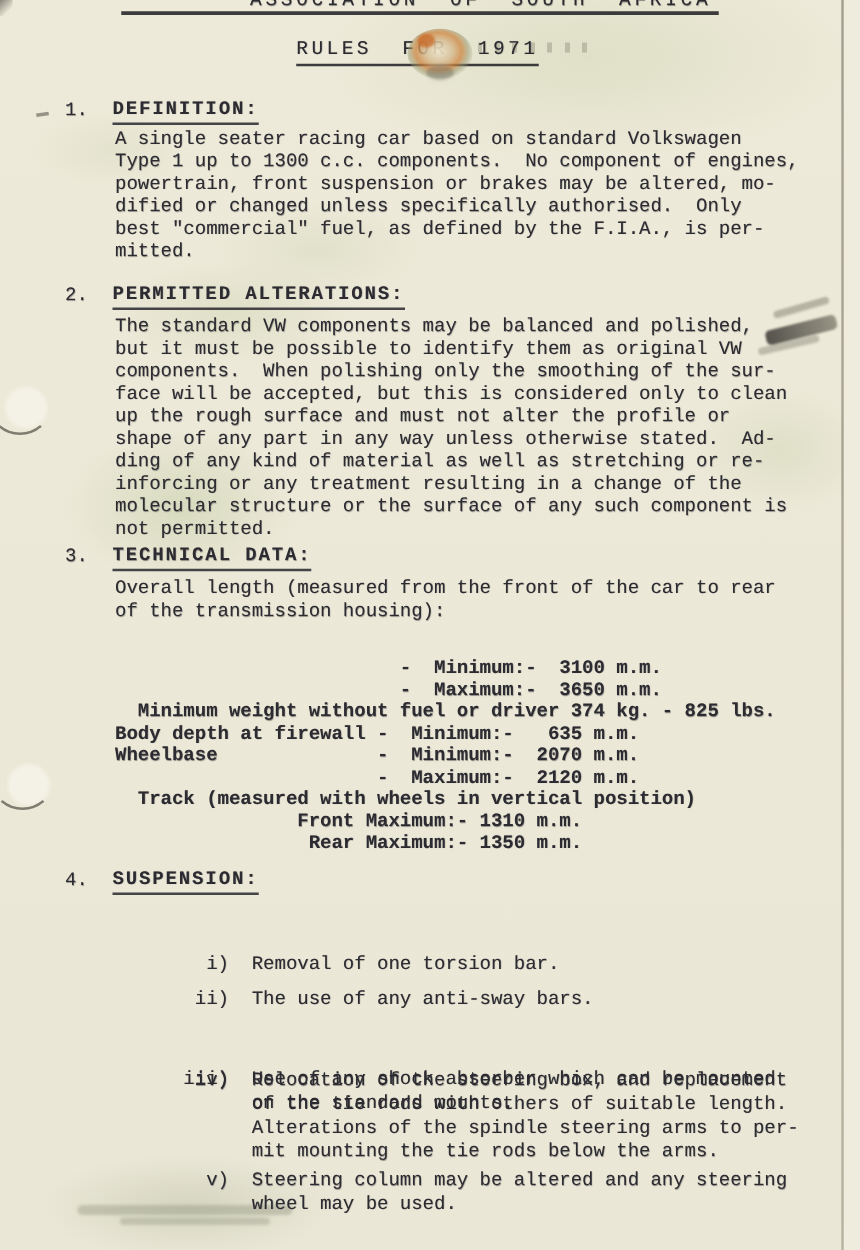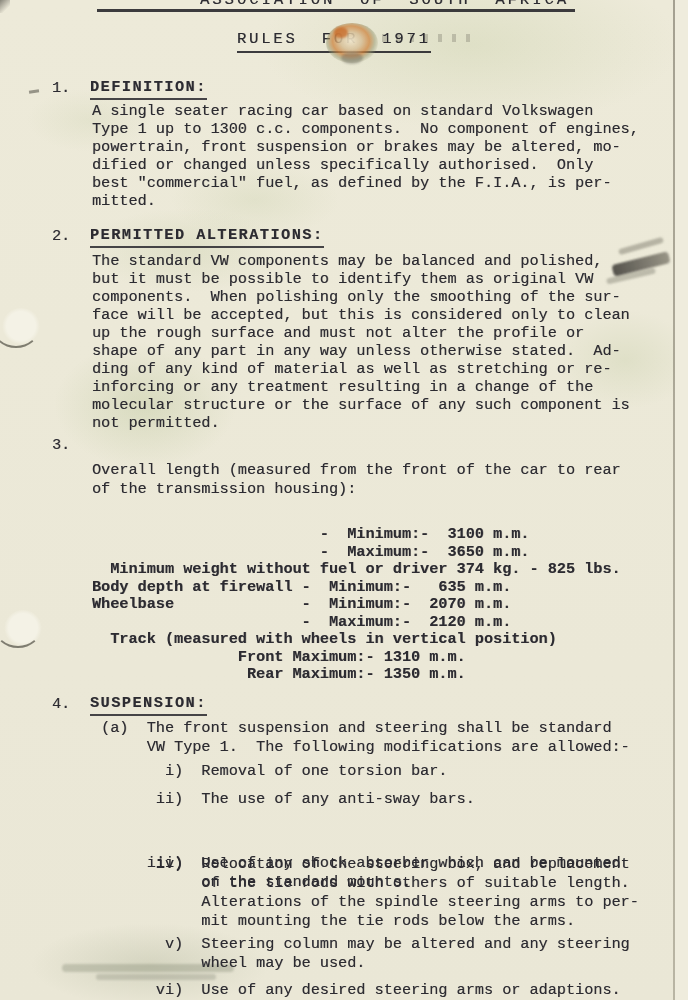--- a/index.html
+++ b/index.html
@@ -115,41 +115,39 @@
 components.  When polishing only the smoothing of the sur-
 face will be accepted, but this is considered only to clean
 up the rough surface and must not alter the profile or
 shape of any part in any way unless otherwise stated.  Ad-
 ding of any kind of material as well as stretching or re-
 inforcing or any treatment resulting in a change of the
 molecular structure or the surface of any such component is
 not permitted.</pre>
 
   <div class="tw" style="left:52px;top:436px">3.</div>
+  <div class="tw heading" style="left:90px;top:435px">TECHNICAL DATA:</div>
   <pre class="tw" style="left:92px;top:461px">Overall length (measured from the front of the car to rear
 of the transmission housing):</pre>
   <pre class="tw specs" style="left:92px;top:526px">                         -  Minimum:-  3100 m.m.
                          -  Maximum:-  3650 m.m.
   Minimum weight without fuel or driver 374 kg. - 825 lbs.
 Body depth at firewall -  Minimum:-   635 m.m.
 Wheelbase              -  Minimum:-  2070 m.m.
                        -  Maximum:-  2120 m.m.
   Track (measured with wheels in vertical position)
                 Front Maximum:- 1310 m.m.
                  Rear Maximum:- 1350 m.m.</pre>
 
   <div class="tw" style="left:52px;top:695px">4.</div>
   <div class="tw heading" style="left:90px;top:694px">SUSPENSION:</div>
-  <pre class="tw" style="left:92px;top:719px"> (a)  The front suspension and steering shall be standard
-      VW Type 1.  The following modifications are allowed:-</pre>
   <pre class="tw" style="left:92px;top:790px">       ii)  The use of any anti-sway bars.</pre>
   <pre class="tw" style="left:92px;top:762px">        i)  Removal of one torsion bar.</pre>
   <pre class="tw" style="left:92px;top:854px">      iii)  Use of any shock absorber which can be mounted
             on the standard mounts.</pre>
   <pre class="tw" style="left:92px;top:855px">       iv)  Relocation of the steering box, and replacement
             of the tie rods with others of suitable length.
             Alterations of the spindle steering arms to per-
             mit mounting the tie rods below the arms.</pre>
   <pre class="tw" style="left:92px;top:935px">        v)  Steering column may be altered and any steering
             wheel may be used.</pre>
-  <pre class="tw" style="left:92px;top:981px">       vi)  Use of any desired steering arms or adaptions.</pre>
 
 </div>
 
 </body></html>

